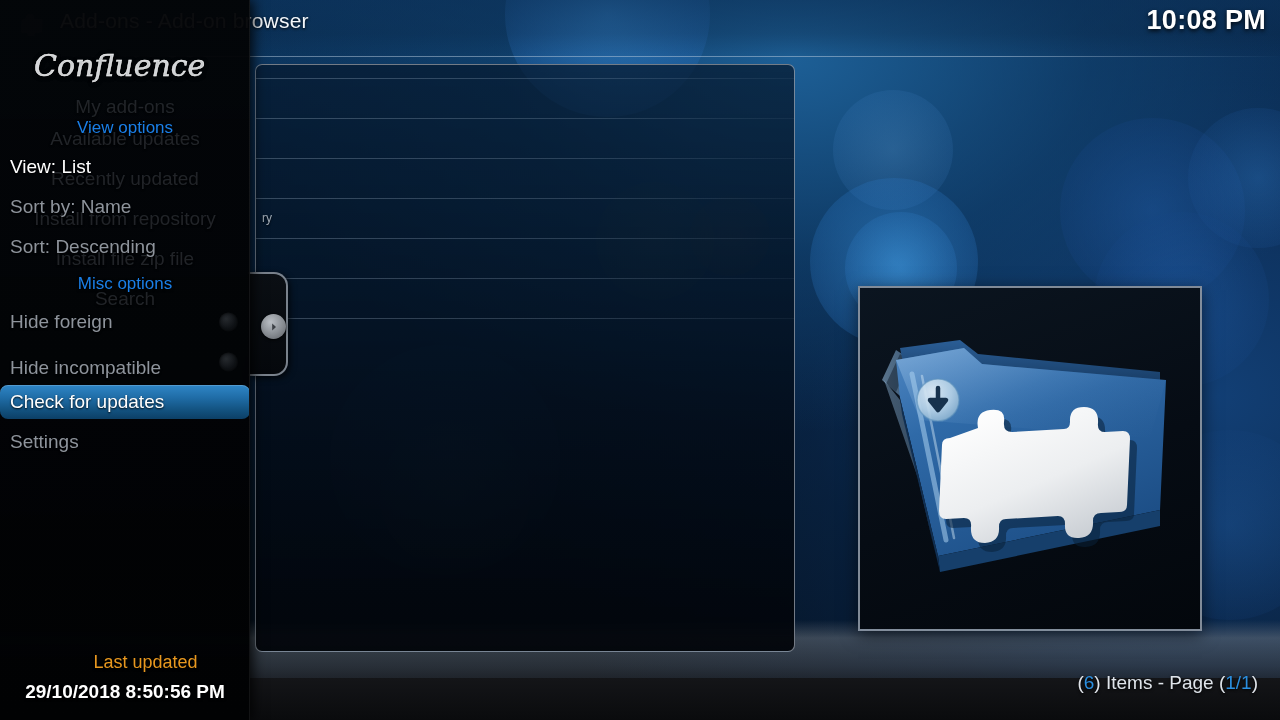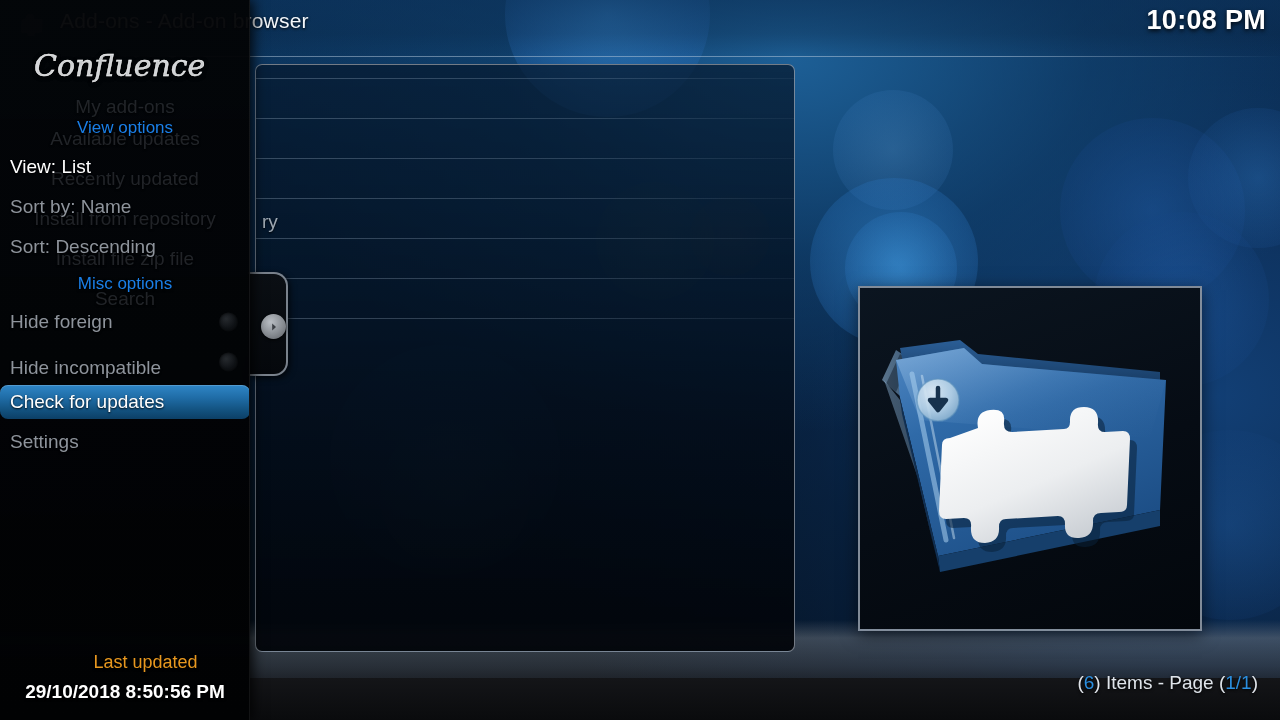--- a/index.html
+++ b/index.html
@@ -69,21 +69,21 @@
     border-radius:7px;
     background:linear-gradient(180deg, rgba(6,26,48,0.74) 0%, rgba(4,18,34,0.80) 36%,
                rgba(3,10,20,0.88) 70%, rgba(2,5,10,0.95) 100%);
     overflow:hidden;
   }
   .row-sep {
     position:absolute; left:0; width:540px; height:1px;
     background:linear-gradient(90deg, rgba(170,190,210,0.30) 0%, rgba(170,190,210,0.22) 60%, rgba(170,190,210,0.06) 100%);
   }
   .list-row-label {
-    position:absolute; font-size:19px; color:rgba(196,206,216,0.80);
+    position:absolute; font-size:12px; color:rgba(196,206,216,0.80);
     white-space:nowrap; text-shadow:0 1px 2px rgba(0,0,0,0.8);
   }
 
   
   .side-tab {
     position:absolute; left:248px; top:272px; width:40px; height:104px;
     background:linear-gradient(180deg,#0b0f14 0%, #05080c 100%);
     border:2px solid rgba(150,160,172,0.80);
     border-left:none;
     border-radius:0 14px 14px 0;

